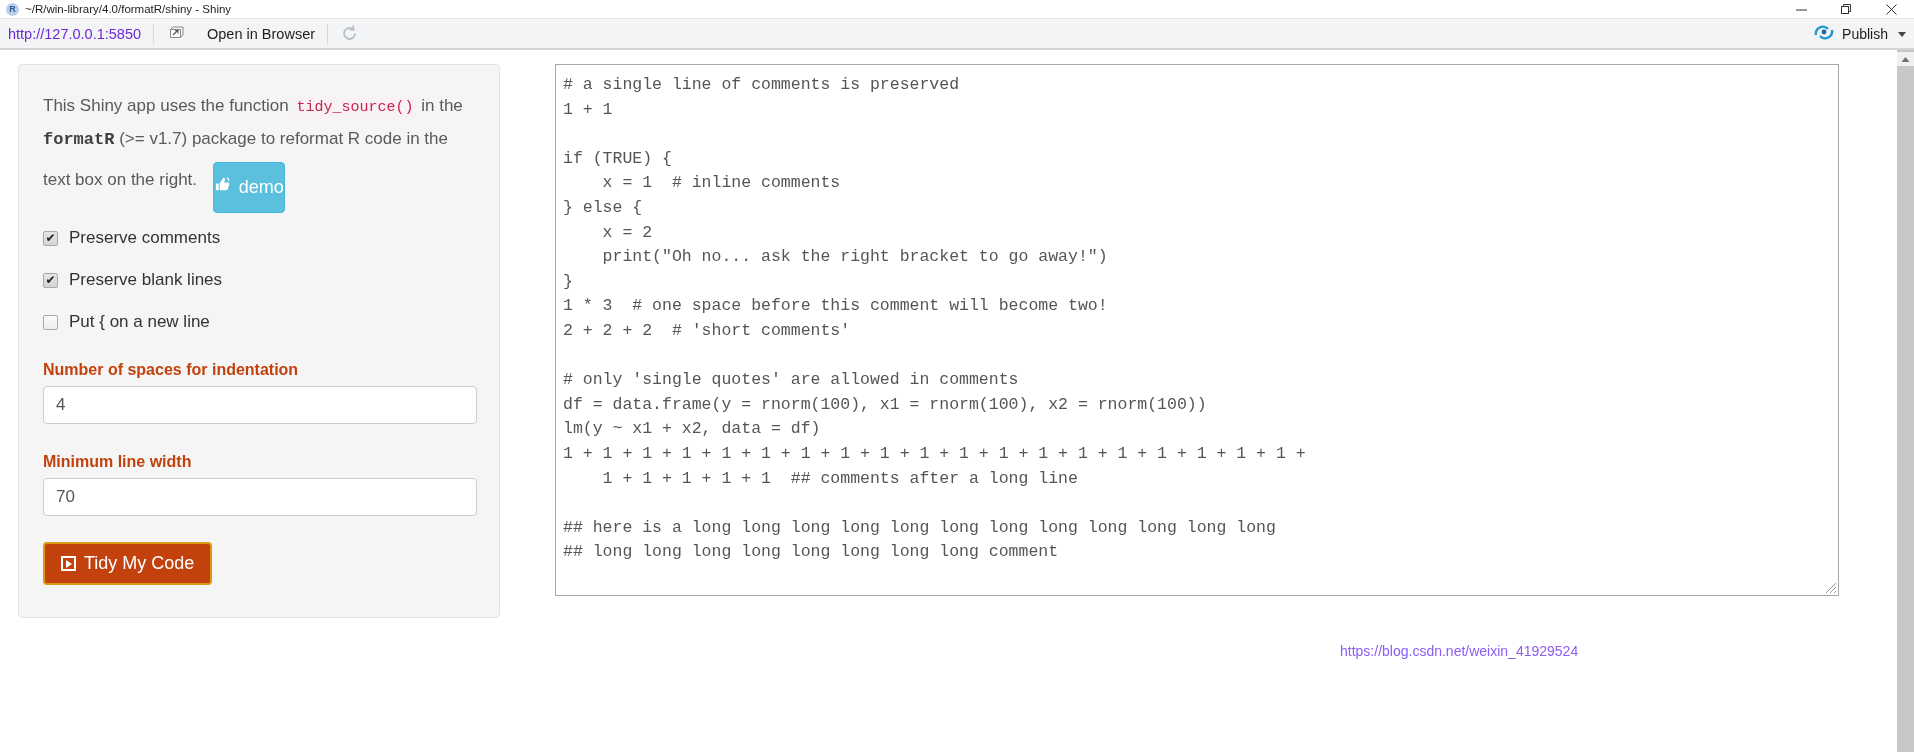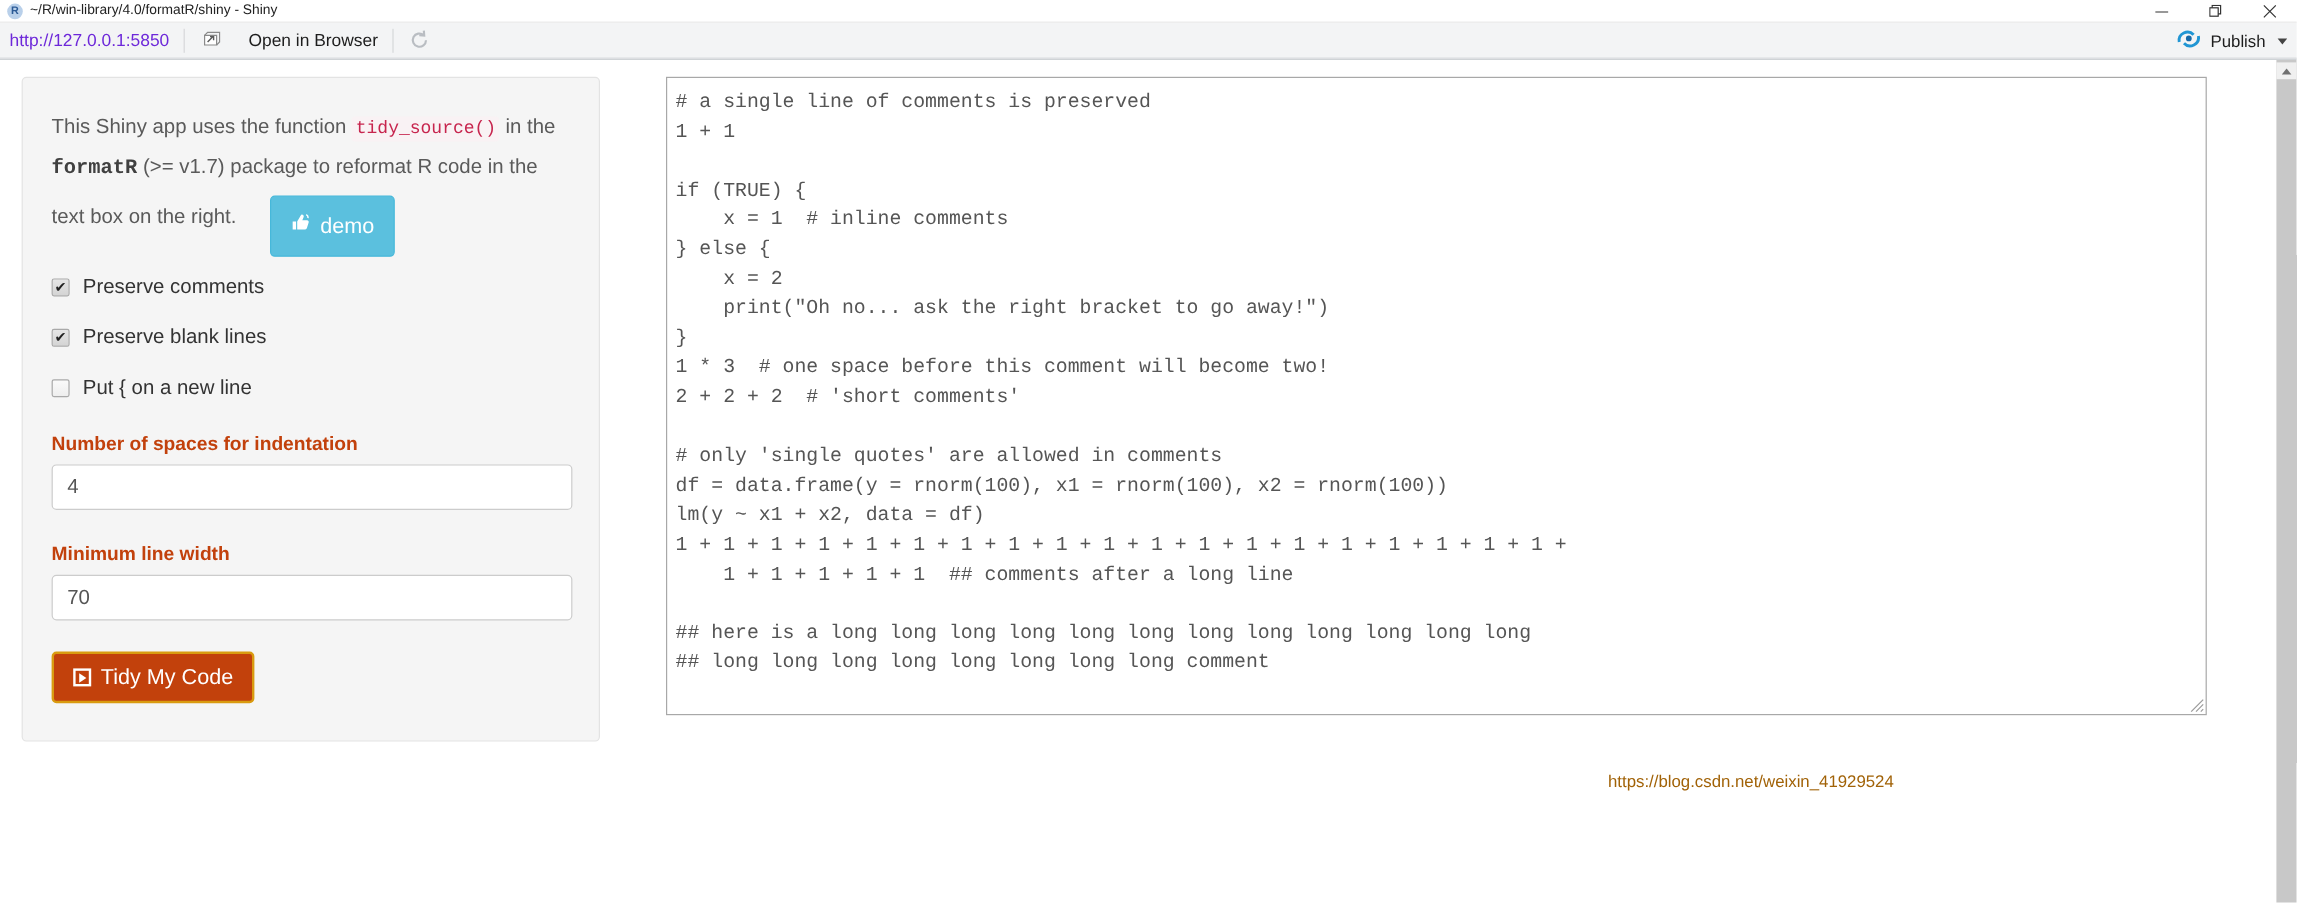--- a/index.html
+++ b/index.html
@@ -163,22 +163,22 @@
   }
   .demo-btn {
     display: inline-flex;
     align-items: center;
     gap: 8px;
     background: #5bc0de;
     color: #ffffff;
     border: 1px solid #46b8da;
     border-radius: 4px;
     font-size: 18px;
-    padding: 9px 16px;
-    margin-left: 23px;
+    padding: 9px 0;
+    margin-left: 11px;
     vertical-align: middle;
     position: relative;
     top: 7px;
     cursor: pointer;
   }
 
   .checkbox-row {
     display: flex;
     align-items: center;
     gap: 11px;
@@ -277,21 +277,21 @@
   .resize-grip {
     position: absolute;
     right: 1px; bottom: 1px;
     width: 14px; height: 14px;
   }
 
   .watermark {
     position: absolute;
     left: 1340px; top: 593px;
     font-size: 14px;
-    color: #a16207;
+    color: #8b5cf6;
     white-space: nowrap;
     user-select: none;
   }
 </style>
 </head>
 <body>
 
 <div class="titlebar">
   <div class="r-logo">R</div>
   <div class="win-title">~/R/win-library/4.0/formatR/shiny - Shiny</div>

